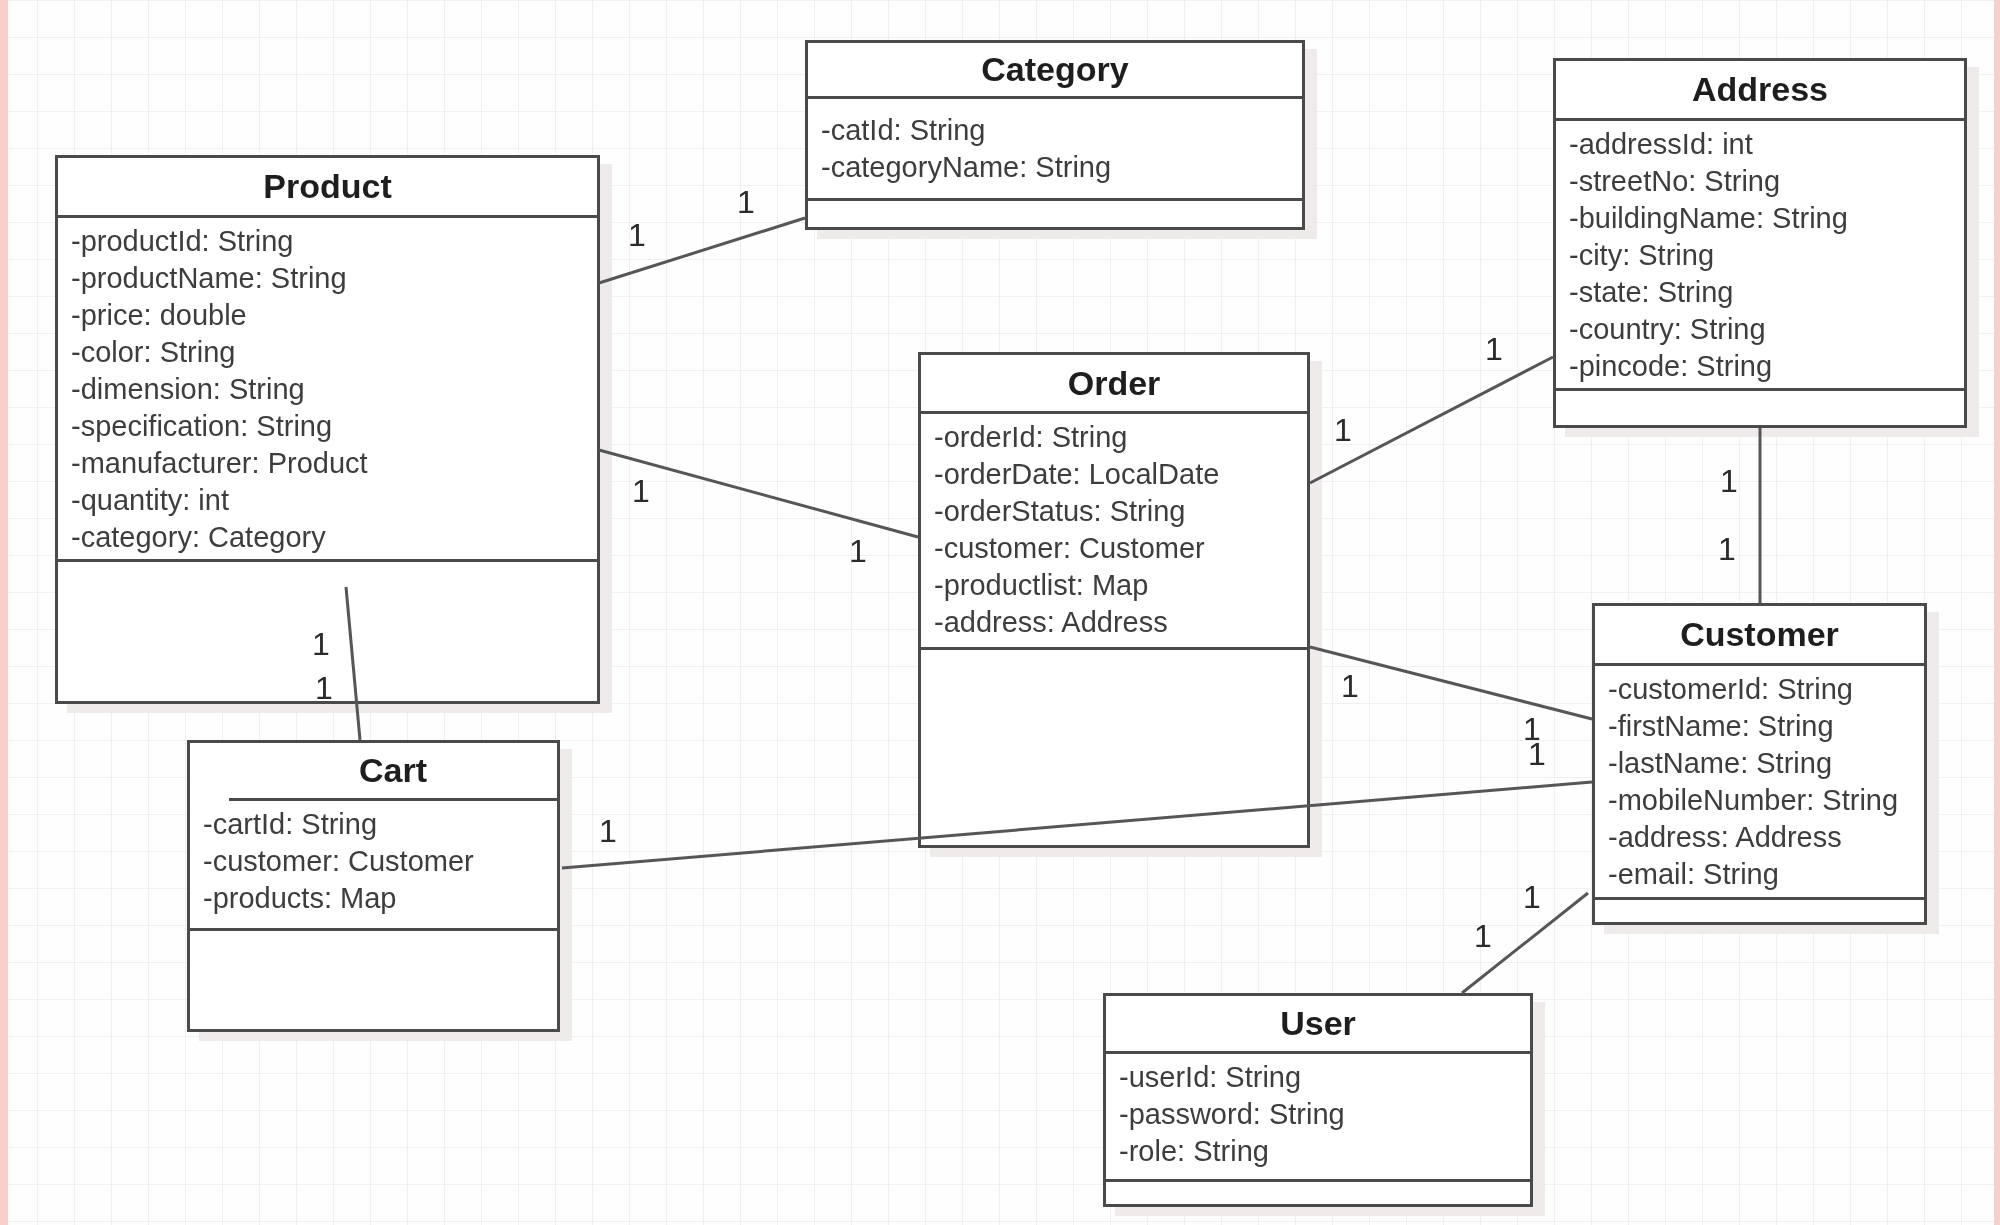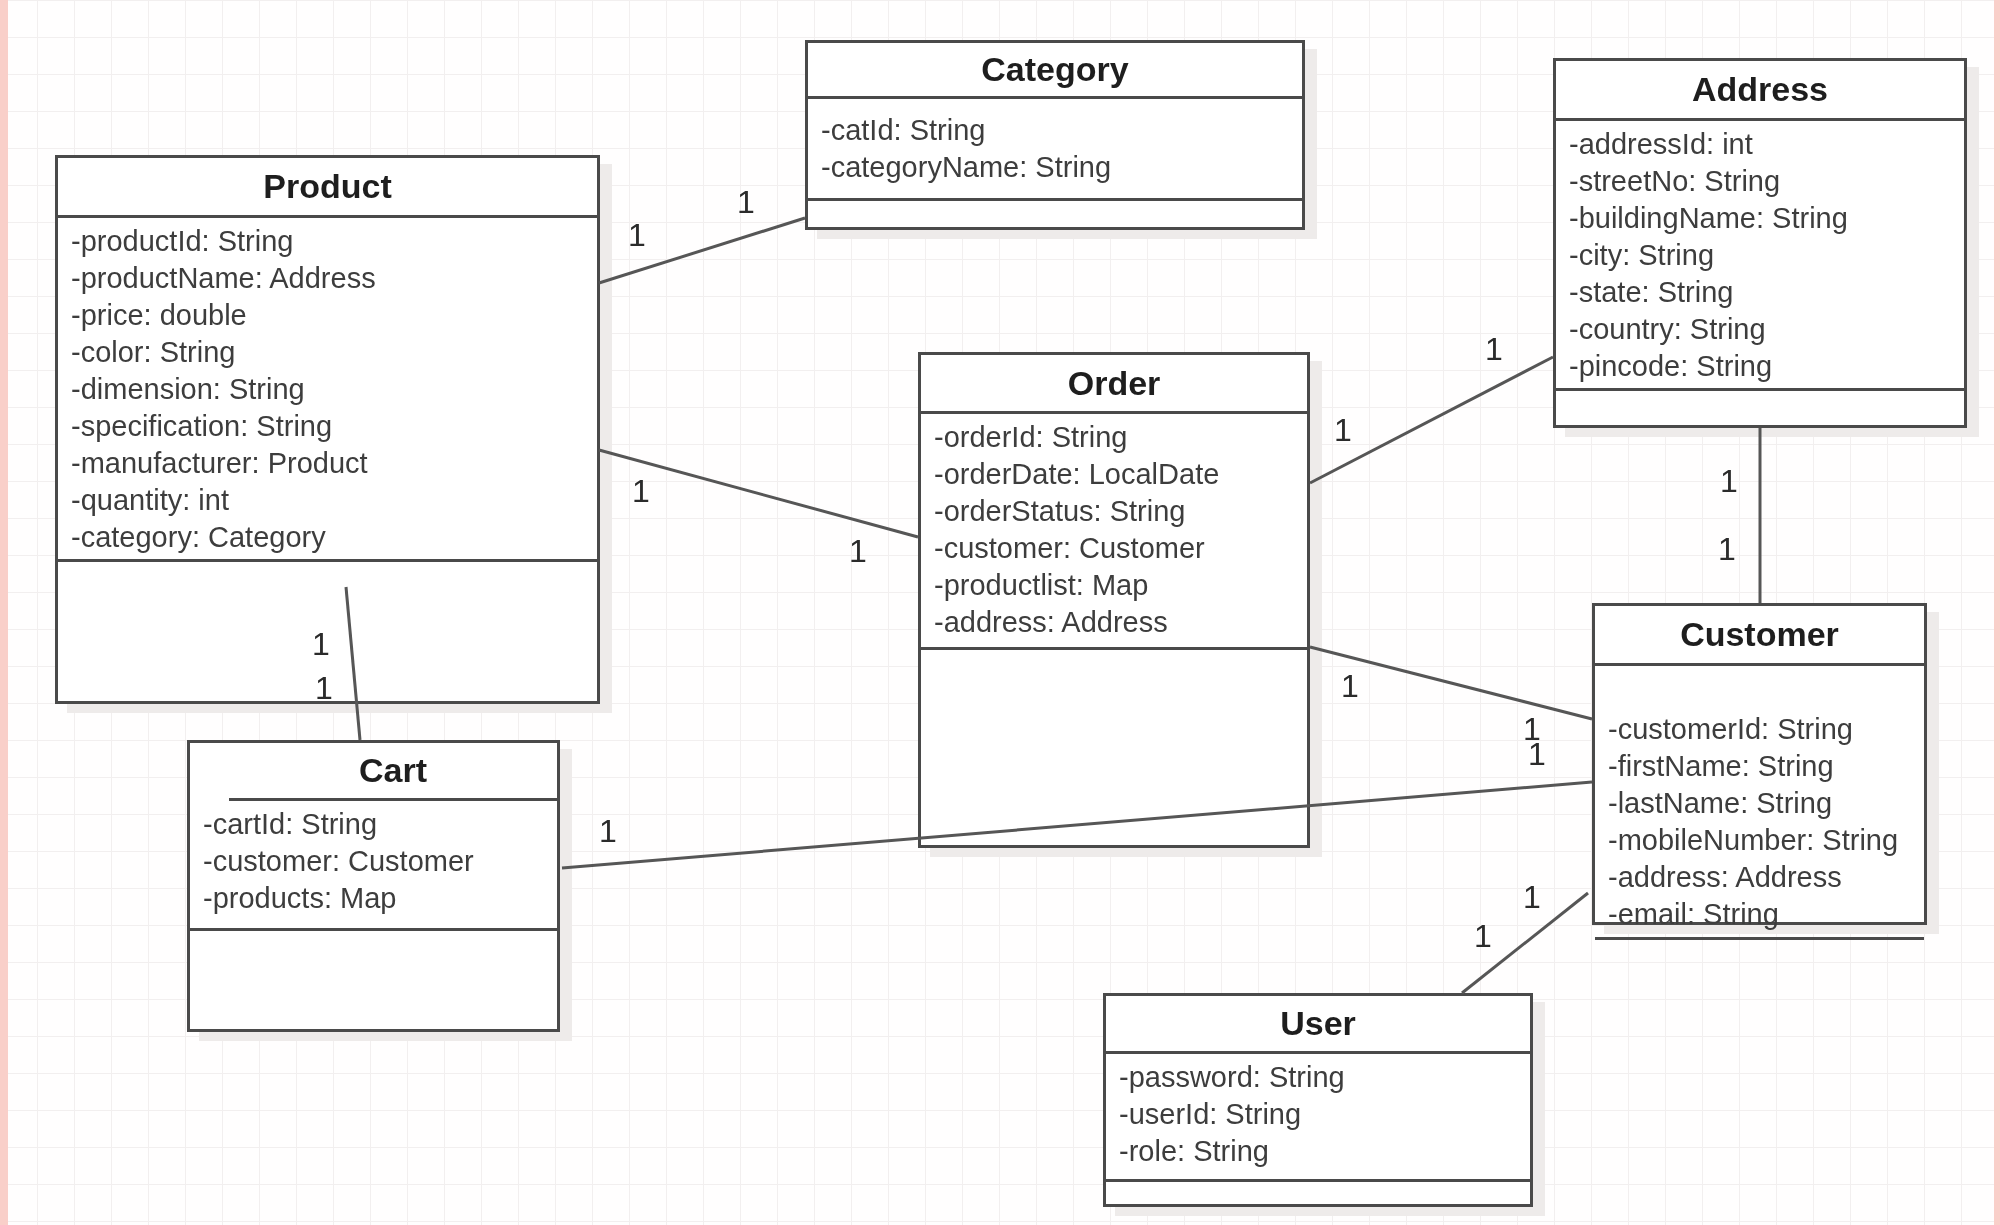--- a/index.html
+++ b/index.html
@@ -83,21 +83,21 @@
       <line x1="1760" y1="428" x2="1760" y2="603" stroke="#565656" stroke-width="3"></line>
       <line x1="1310" y1="647" x2="1592" y2="719" stroke="#565656" stroke-width="3"></line>
       <line x1="346" y1="587" x2="360" y2="740" stroke="#565656" stroke-width="3"></line>
       <line x1="562" y1="868" x2="1592" y2="782" stroke="#565656" stroke-width="3"></line>
       <line x1="1588" y1="893" x2="1462" y2="993" stroke="#565656" stroke-width="3"></line>
     </svg>
 <div class="uml-class" style="left: 55px; top: 155px; width: 545px; height: 549px;">
       <div class="uml-title" style="height: 60px;">Product</div>
       <div class="uml-attrs" style="height: 344px;">
         <div class="uml-attr">-productId: String</div>
-        <div class="uml-attr">-productName: Address</div>
+        <div class="uml-attr">-productName: String</div>
         <div class="uml-attr">-price: double</div>
         <div class="uml-attr">-color: String</div>
         <div class="uml-attr">-dimension: String</div>
         <div class="uml-attr">-specification: String</div>
         <div class="uml-attr">-manufacturer: Product</div>
         <div class="uml-attr">-quantity: int</div>
         <div class="uml-attr">-category: Category</div>
       </div>
       <div class="uml-ops"></div>
     </div>
@@ -129,21 +129,21 @@
         <div class="uml-attr">-orderDate: LocalDate</div>
         <div class="uml-attr">-orderStatus: String</div>
         <div class="uml-attr">-customer: Customer</div>
         <div class="uml-attr">-productlist: Map</div>
         <div class="uml-attr">-address: Address</div>
       </div>
       <div class="uml-ops"></div>
     </div>
     <div class="uml-class" style="left: 1592px; top: 603px; width: 335px; height: 322px;">
       <div class="uml-title" style="height: 60px;">Customer</div>
-      <div class="uml-attrs" style="height: 234px; margin-top: 40px;">
+      <div class="uml-attrs" style="height: 234px;">
         <div class="uml-attr">-customerId: String</div>
         <div class="uml-attr">-firstName: String</div>
         <div class="uml-attr">-lastName: String</div>
         <div class="uml-attr">-mobileNumber: String</div>
         <div class="uml-attr">-address: Address</div>
         <div class="uml-attr">-email: String</div>
       </div>
       <div class="uml-ops"></div>
     </div>
     <div class="uml-class" style="left: 187px; top: 740px; width: 373px; height: 292px;">
@@ -151,22 +151,22 @@
       <div class="uml-attrs" style="height: 130px;">
         <div class="uml-attr">-cartId: String</div>
         <div class="uml-attr">-customer: Customer</div>
         <div class="uml-attr">-products: Map</div>
       </div>
       <div class="uml-ops"></div>
     </div>
     <div class="uml-class" style="left: 1103px; top: 993px; width: 430px; height: 214px;">
       <div class="uml-title" style="height: 58px;">User</div>
       <div class="uml-attrs" style="height: 128px;">
+        <div class="uml-attr">-userId: String</div>
         <div class="uml-attr">-password: String</div>
-        <div class="uml-attr">-userId: String</div>
         <div class="uml-attr">-role: String</div>
       </div>
       <div class="uml-ops"></div>
     </div>
     <span class="mult-label" style="left: 637px; top: 235px;">1</span>
     <span class="mult-label" style="left: 746px; top: 202px;">1</span>
     <span class="mult-label" style="left: 641px; top: 491px;">1</span>
     <span class="mult-label" style="left: 858px; top: 551px;">1</span>
     <span class="mult-label" style="left: 1343px; top: 430px;">1</span>
     <span class="mult-label" style="left: 1494px; top: 349px;">1</span>

